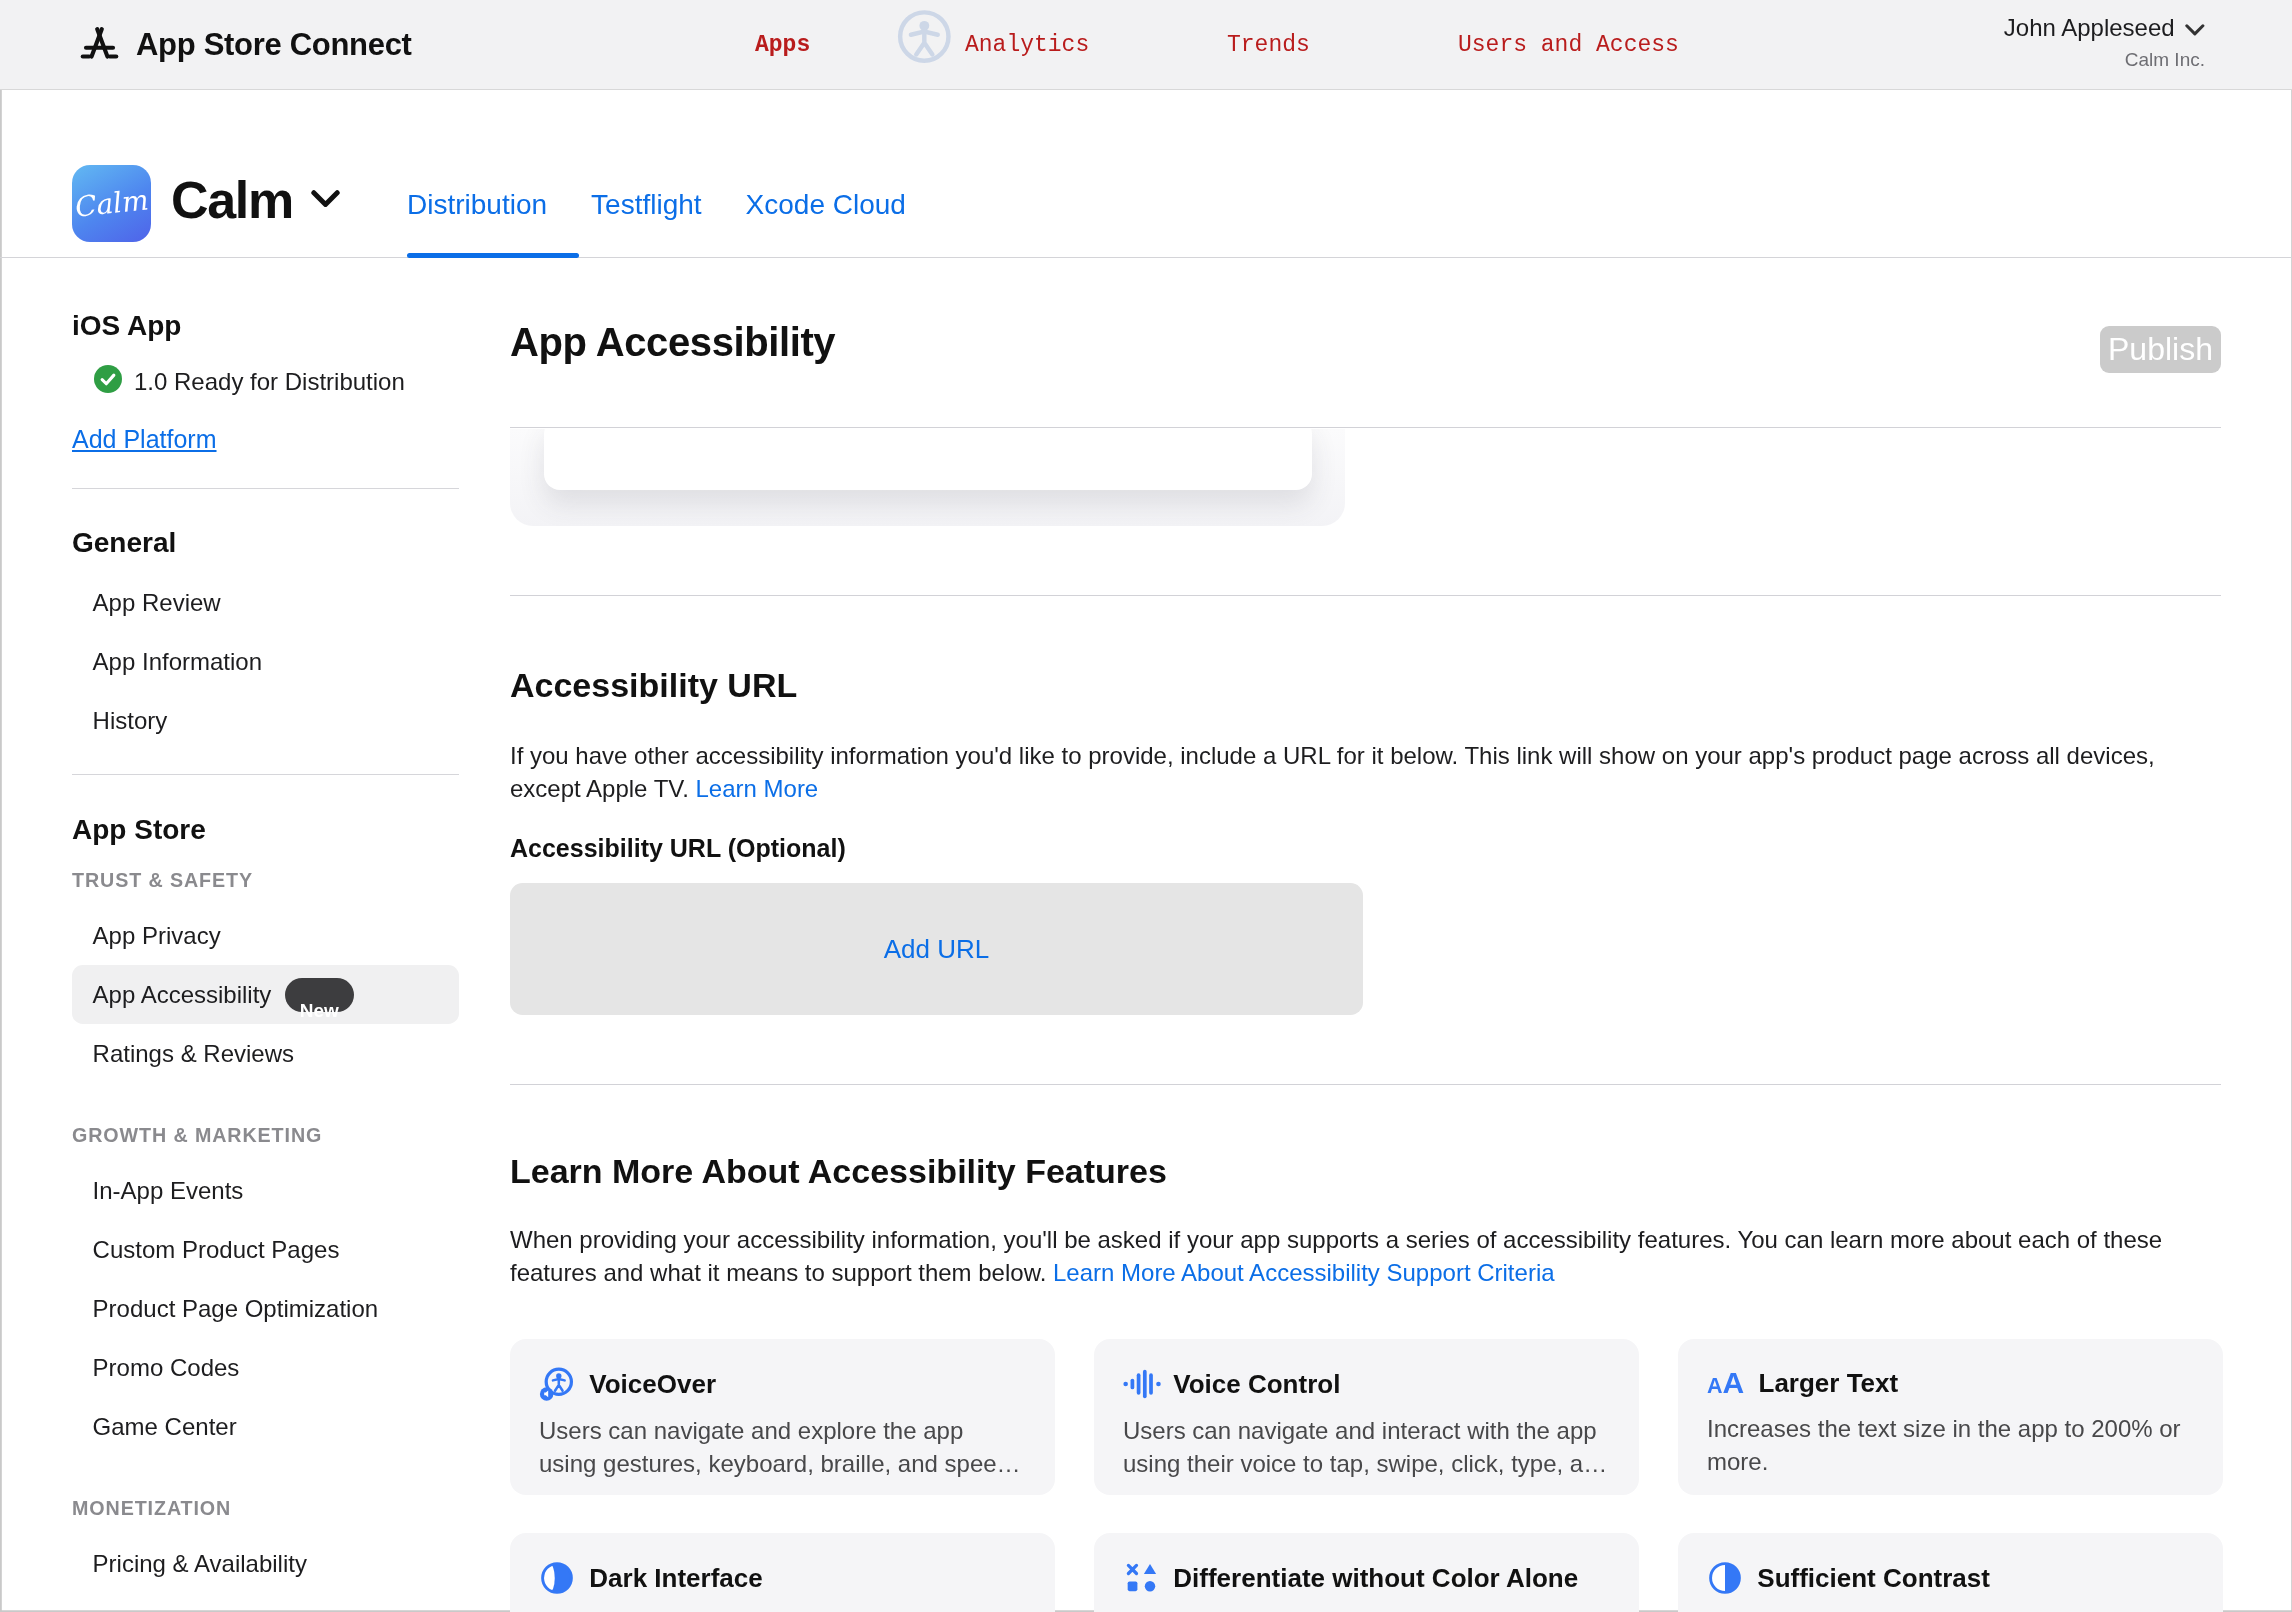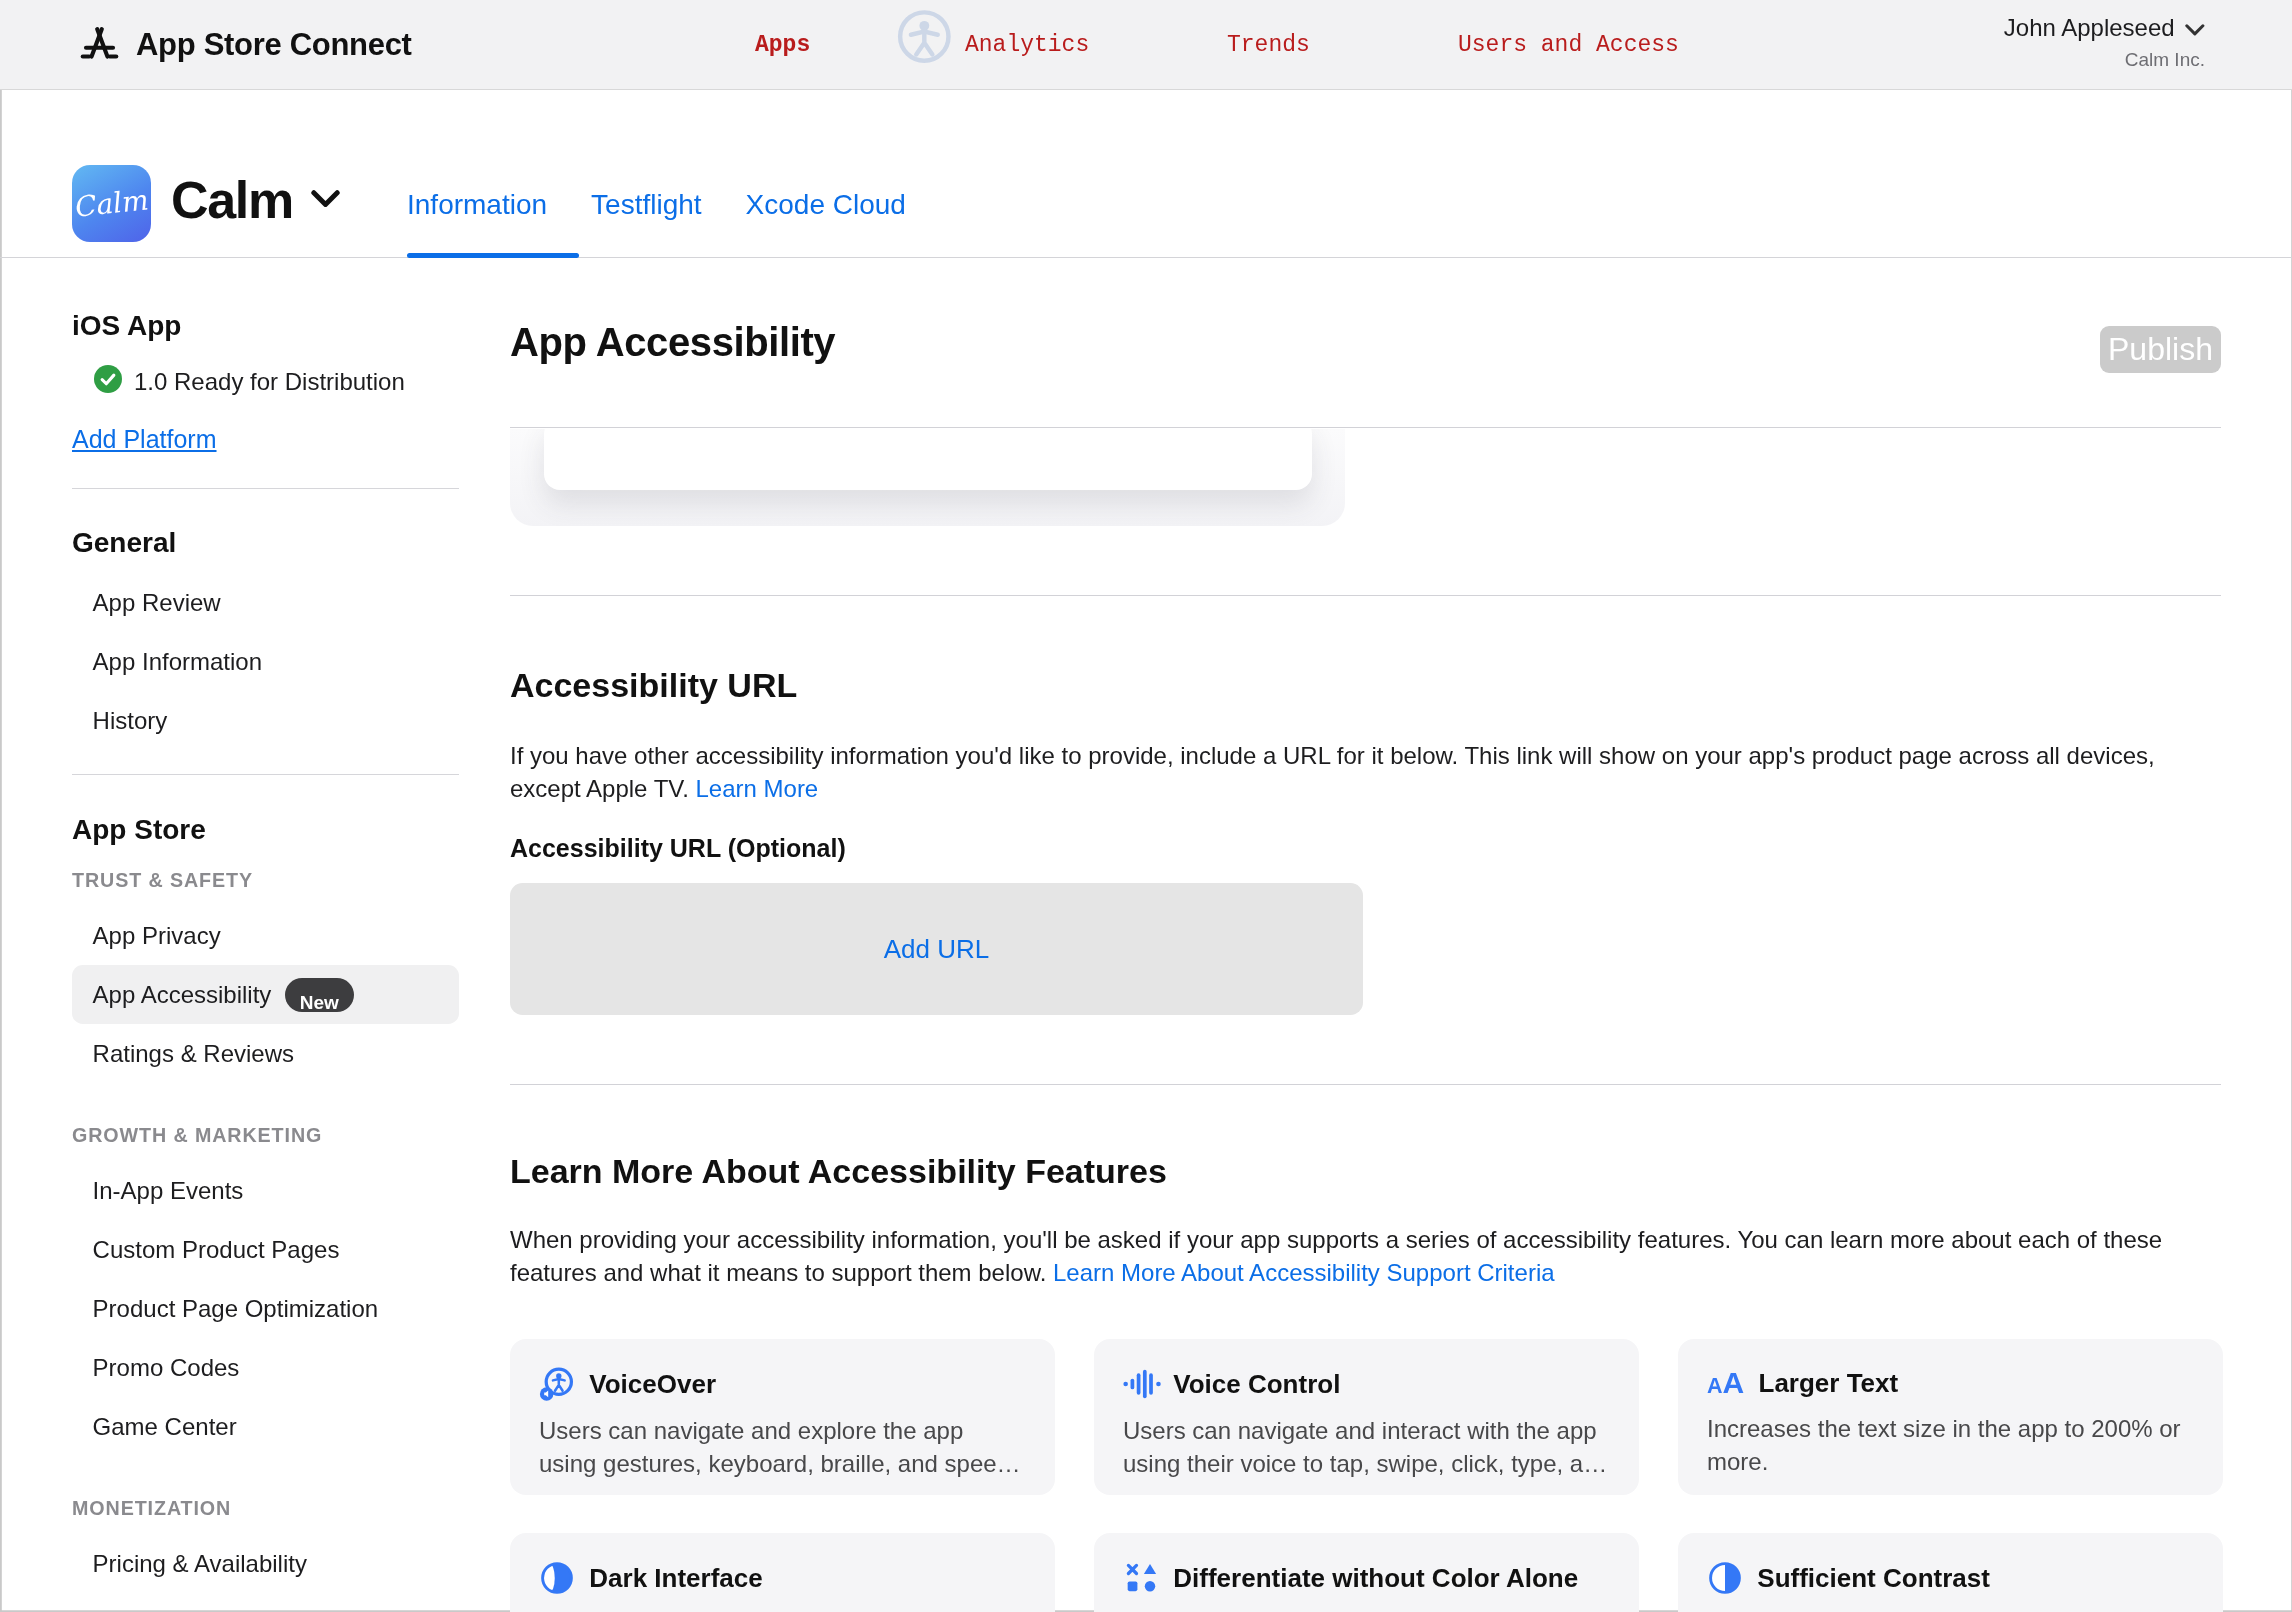--- a/index.html
+++ b/index.html
@@ -40,21 +40,21 @@
   .add-platform { margin-top:26px; font-size:25px; color:#0b6ee7; cursor:pointer;text-decoration:underline; }
   .side-div { border:none; height:1.3px; background:#d6d6da; margin-top:34px; }
   .mt-42 { margin-top:38px; } .mt-44 { margin-top:39px; }
   .items-group { margin-top:14.3px; }
   .side-item { height:59px; display:flex; align-items:center; padding-left:20.6px; font-size:24px; color:#1d1d1f; cursor:pointer; }
   .side-item.selected { background:#f0f0f1; border-radius:10.7px; }
   .hr-after-items { margin-top:23px; }
   .eyebrow { margin-top:23px; font-size:19.7px; font-weight:700; letter-spacing:0.9px; color:#8a8a8e; }
   .eyebrow.gap { margin-top:41px; }
   .new-badge { margin-left:13.4px; background:#3d3d3f; color:#fff; font-size:19px; font-weight:600;
-    height:34px; line-height:34px; padding:8px 15px; border-radius:17px; }
+    height:34px; line-height:34px; padding:16px 15px; border-radius:17px; }
   
   .main { position:absolute; left:510px; top:91px; width:1711px; height:1521px; }
   .title-row { position:absolute; top:229px; left:0; width:100%; display:flex; justify-content:space-between; align-items:flex-start; }
   .page-title { font-size:40px; font-weight:700; letter-spacing:-0.4px; color:#111; }
   .publish-btn { margin-top:6.3px; width:121px; height:47px; background:#cbcbcb; color:#fff; font-size:32px;
     font-weight:500; border:none; border-radius:9px; cursor:default; font-family:inherit; }
   .m-div { position:absolute; left:0; width:100%; height:1.3px; background:#d2d2d7; }
   .div1 { top:336px; } .div2 { top:504px; } .div3 { top:993px; }
   .scroll-panel { position:absolute; left:0; top:338px; width:835px; height:97px; overflow:hidden;
     border-radius:0 0 23px 23px; background:linear-gradient(180deg,#fbfbfc 0%,#f3f3f6 100%); }
@@ -127,21 +127,21 @@
   </div>
   <div class="app-title">
     <span class="name">Calm</span>
     <span>
       <svg width="29" height="18" viewBox="0 0 32 20" fill="none" stroke="#111" stroke-width="5.5" stroke-linecap="round" stroke-linejoin="round">
           <path d="M3 3 L16 16 L29 3"></path>
         </svg>
     </span>
   </div>
   <div class="tabs">
-    <span class="tab">Information</span>
+    <span class="tab">Distribution</span>
     <span class="tab">Testflight</span>
     <span class="tab">Xcode Cloud</span>
   </div>
   <div class="tab-underline"></div>
   <div class="header-divider"></div>
 
   <div class="sidebar">
     <div class="side-h1">iOS App</div>
     <div class="status-row">
       <span>

